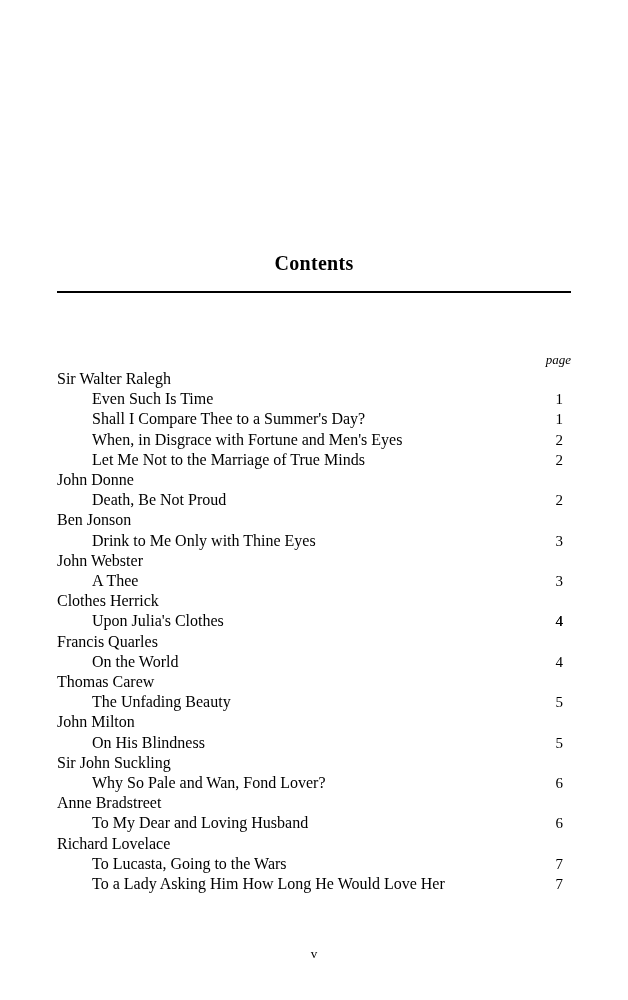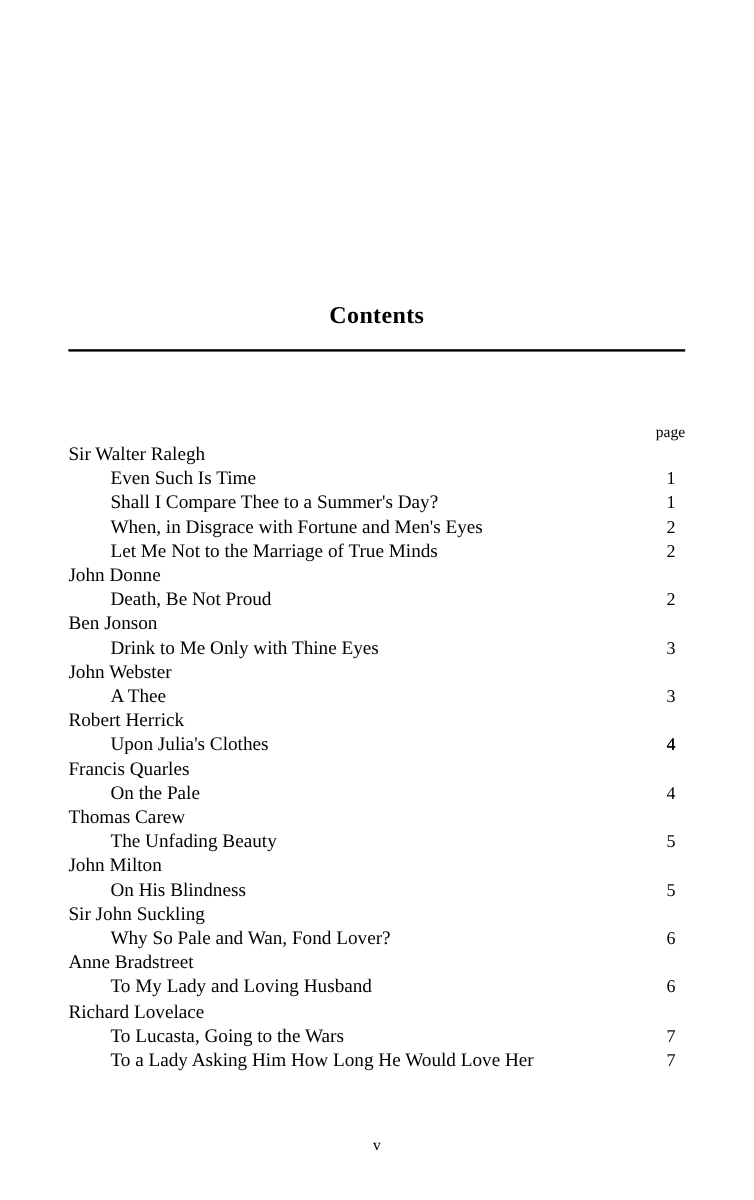--- a/index.html
+++ b/index.html
@@ -38,20 +38,21 @@
     top: 291px;
     width: 514px;
     height: 2px;
     background: #000000;
   }
   .page-label {
     position: absolute;
     right: 57px;
     top: 352px;
     font-size: 13px;
+    font-style: italic;
   }
   .toc {
     position: absolute;
     left: 57px;
     top: 369px;
     width: 514px;
   }
   .author {
     font-size: 16px;
     font-weight: normal;
@@ -98,33 +99,33 @@
       <div class="entry"><span>Even Such Is Time</span><span class="pg">1</span></div>
       <div class="entry"><span>Shall I Compare Thee to a Summer's Day?</span><span class="pg">1</span></div>
       <div class="entry"><span>When, in Disgrace with Fortune and Men's Eyes</span><span class="pg">2</span></div>
       <div class="entry"><span>Let Me Not to the Marriage of True Minds</span><span class="pg">2</span></div>
       <div class="author">John Donne</div>
       <div class="entry"><span>Death, Be Not Proud</span><span class="pg">2</span></div>
       <div class="author">Ben Jonson</div>
       <div class="entry"><span>Drink to Me Only with Thine Eyes</span><span class="pg">3</span></div>
       <div class="author">John Webster</div>
       <div class="entry"><span>A Thee</span><span class="pg">3</span></div>
-      <div class="author">Robert Herrick</div>
+      <div class="author">Clothes Herrick</div>
       <div class="entry"><span class="pg">4</span></div>
       <div class="entry"><span>Upon Julia's Clothes</span><span class="pg">4</span></div>
       <div class="author">Francis Quarles</div>
-      <div class="entry"><span>On the Pale</span><span class="pg">4</span></div>
+      <div class="entry"><span>On the World</span><span class="pg">4</span></div>
       <div class="author">Thomas Carew</div>
       <div class="entry"><span>The Unfading Beauty</span><span class="pg">5</span></div>
       <div class="author">John Milton</div>
       <div class="entry"><span>On His Blindness</span><span class="pg">5</span></div>
       <div class="author">Sir John Suckling</div>
       <div class="entry"><span>Why So Pale and Wan, Fond Lover?</span><span class="pg">6</span></div>
       <div class="author">Anne Bradstreet</div>
-      <div class="entry"><span>To My Lady and Loving Husband</span><span class="pg">6</span></div>
+      <div class="entry"><span>To My Dear and Loving Husband</span><span class="pg">6</span></div>
       <div class="author">Richard Lovelace</div>
       <div class="entry"><span>To Lucasta, Going to the Wars</span><span class="pg">7</span></div>
       <div class="entry"><span>To a Lady Asking Him How Long He Would Love Her</span><span class="pg">7</span></div>
     </div>
 
   <div class="folio">v</div>
 
 </div>
 
 </body></html>

